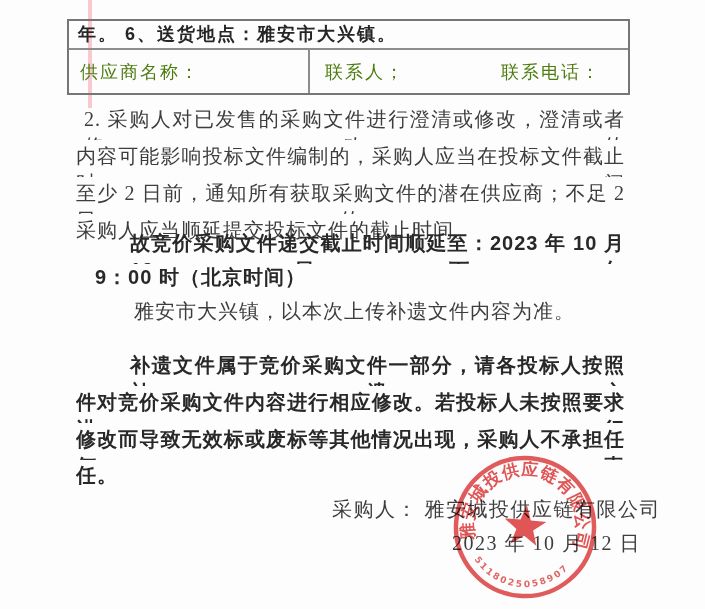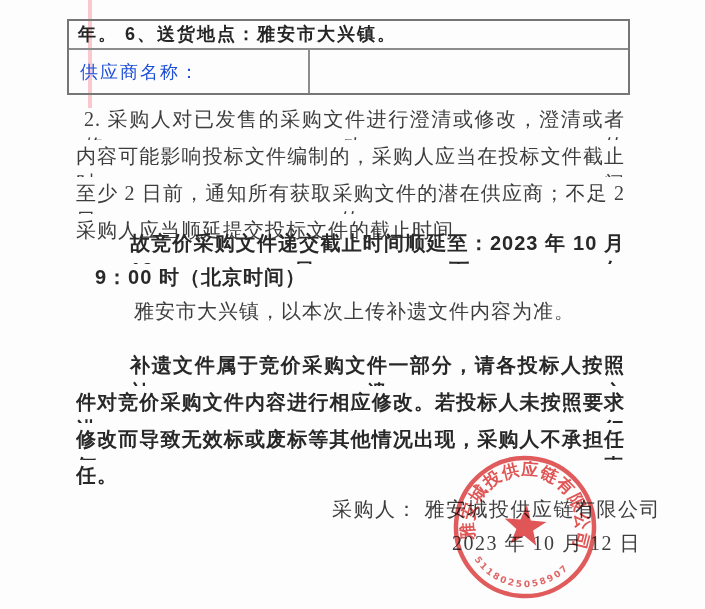--- a/index.html
+++ b/index.html
@@ -34,21 +34,21 @@
   .t-row1 {
     height: 27px; line-height: 27px;
     border-bottom: 2px solid #8d8d8d;
     padding-left: 9px;
     font-family: "Liberation Sans", sans-serif;
     font-weight: 700; font-size: 18px; color: #262626;
     letter-spacing: 2px; white-space: nowrap; overflow: hidden;
   }
   .t-row2 {
     position: relative; height: 43px;
-    font-size: 18px; color: #1d4ed8; letter-spacing: 2px;
+    font-size: 18px; color: #4d7c0f; letter-spacing: 2px;
   }
   .vdiv {
     position: absolute; left: 239px; top: 0; bottom: 0;
     width: 2px; background: #8d8d8d;
   }
   .lbl { position: absolute; top: 50%; transform: translateY(-50%); white-space: nowrap; }
   .lbl-supplier { left: 11px; }
   .lbl-contact  { left: 256px; }
   .lbl-phone    { left: 432px; }
 
@@ -102,20 +102,22 @@
 
 <div class="page">
 
   <div class="streak"></div>
 
   <div class="doc-table">
     <div class="t-row1">年。 6、送货地点：雅安市大兴镇。</div>
     <div class="t-row2">
       <div class="vdiv"></div>
       <span class="lbl lbl-supplier">供应商名称：</span>
+      <span class="lbl lbl-contact">联系人；</span>
+      <span class="lbl lbl-phone">联系电话：</span>
     </div>
   </div>
 
   <div class="bline" style="top:106px; padding-left:8px;">2. 采购人对已发售的采购文件进行澄清或修改，澄清或者修改的</div>
   <div class="bline" style="top:143px;">内容可能影响投标文件编制的，采购人应当在投标文件截止时间</div>
   <div class="bline" style="top:180px;">至少 2 日前，通知所有获取采购文件的潜在供应商；不足 2 日的，</div>
   <div class="bline end" style="top:217px;">采购人应当顺延提交投标文件的截止时间。</div>
 
   <div class="bline bold" style="top:230px; padding-left:54px;">故竞价采购文件递交截止时间顺延至：2023 年 10 月 13 日下午</div>
   <div class="bline bold end" style="top:264px; padding-left:19px;">9：00 时（北京时间）</div>

